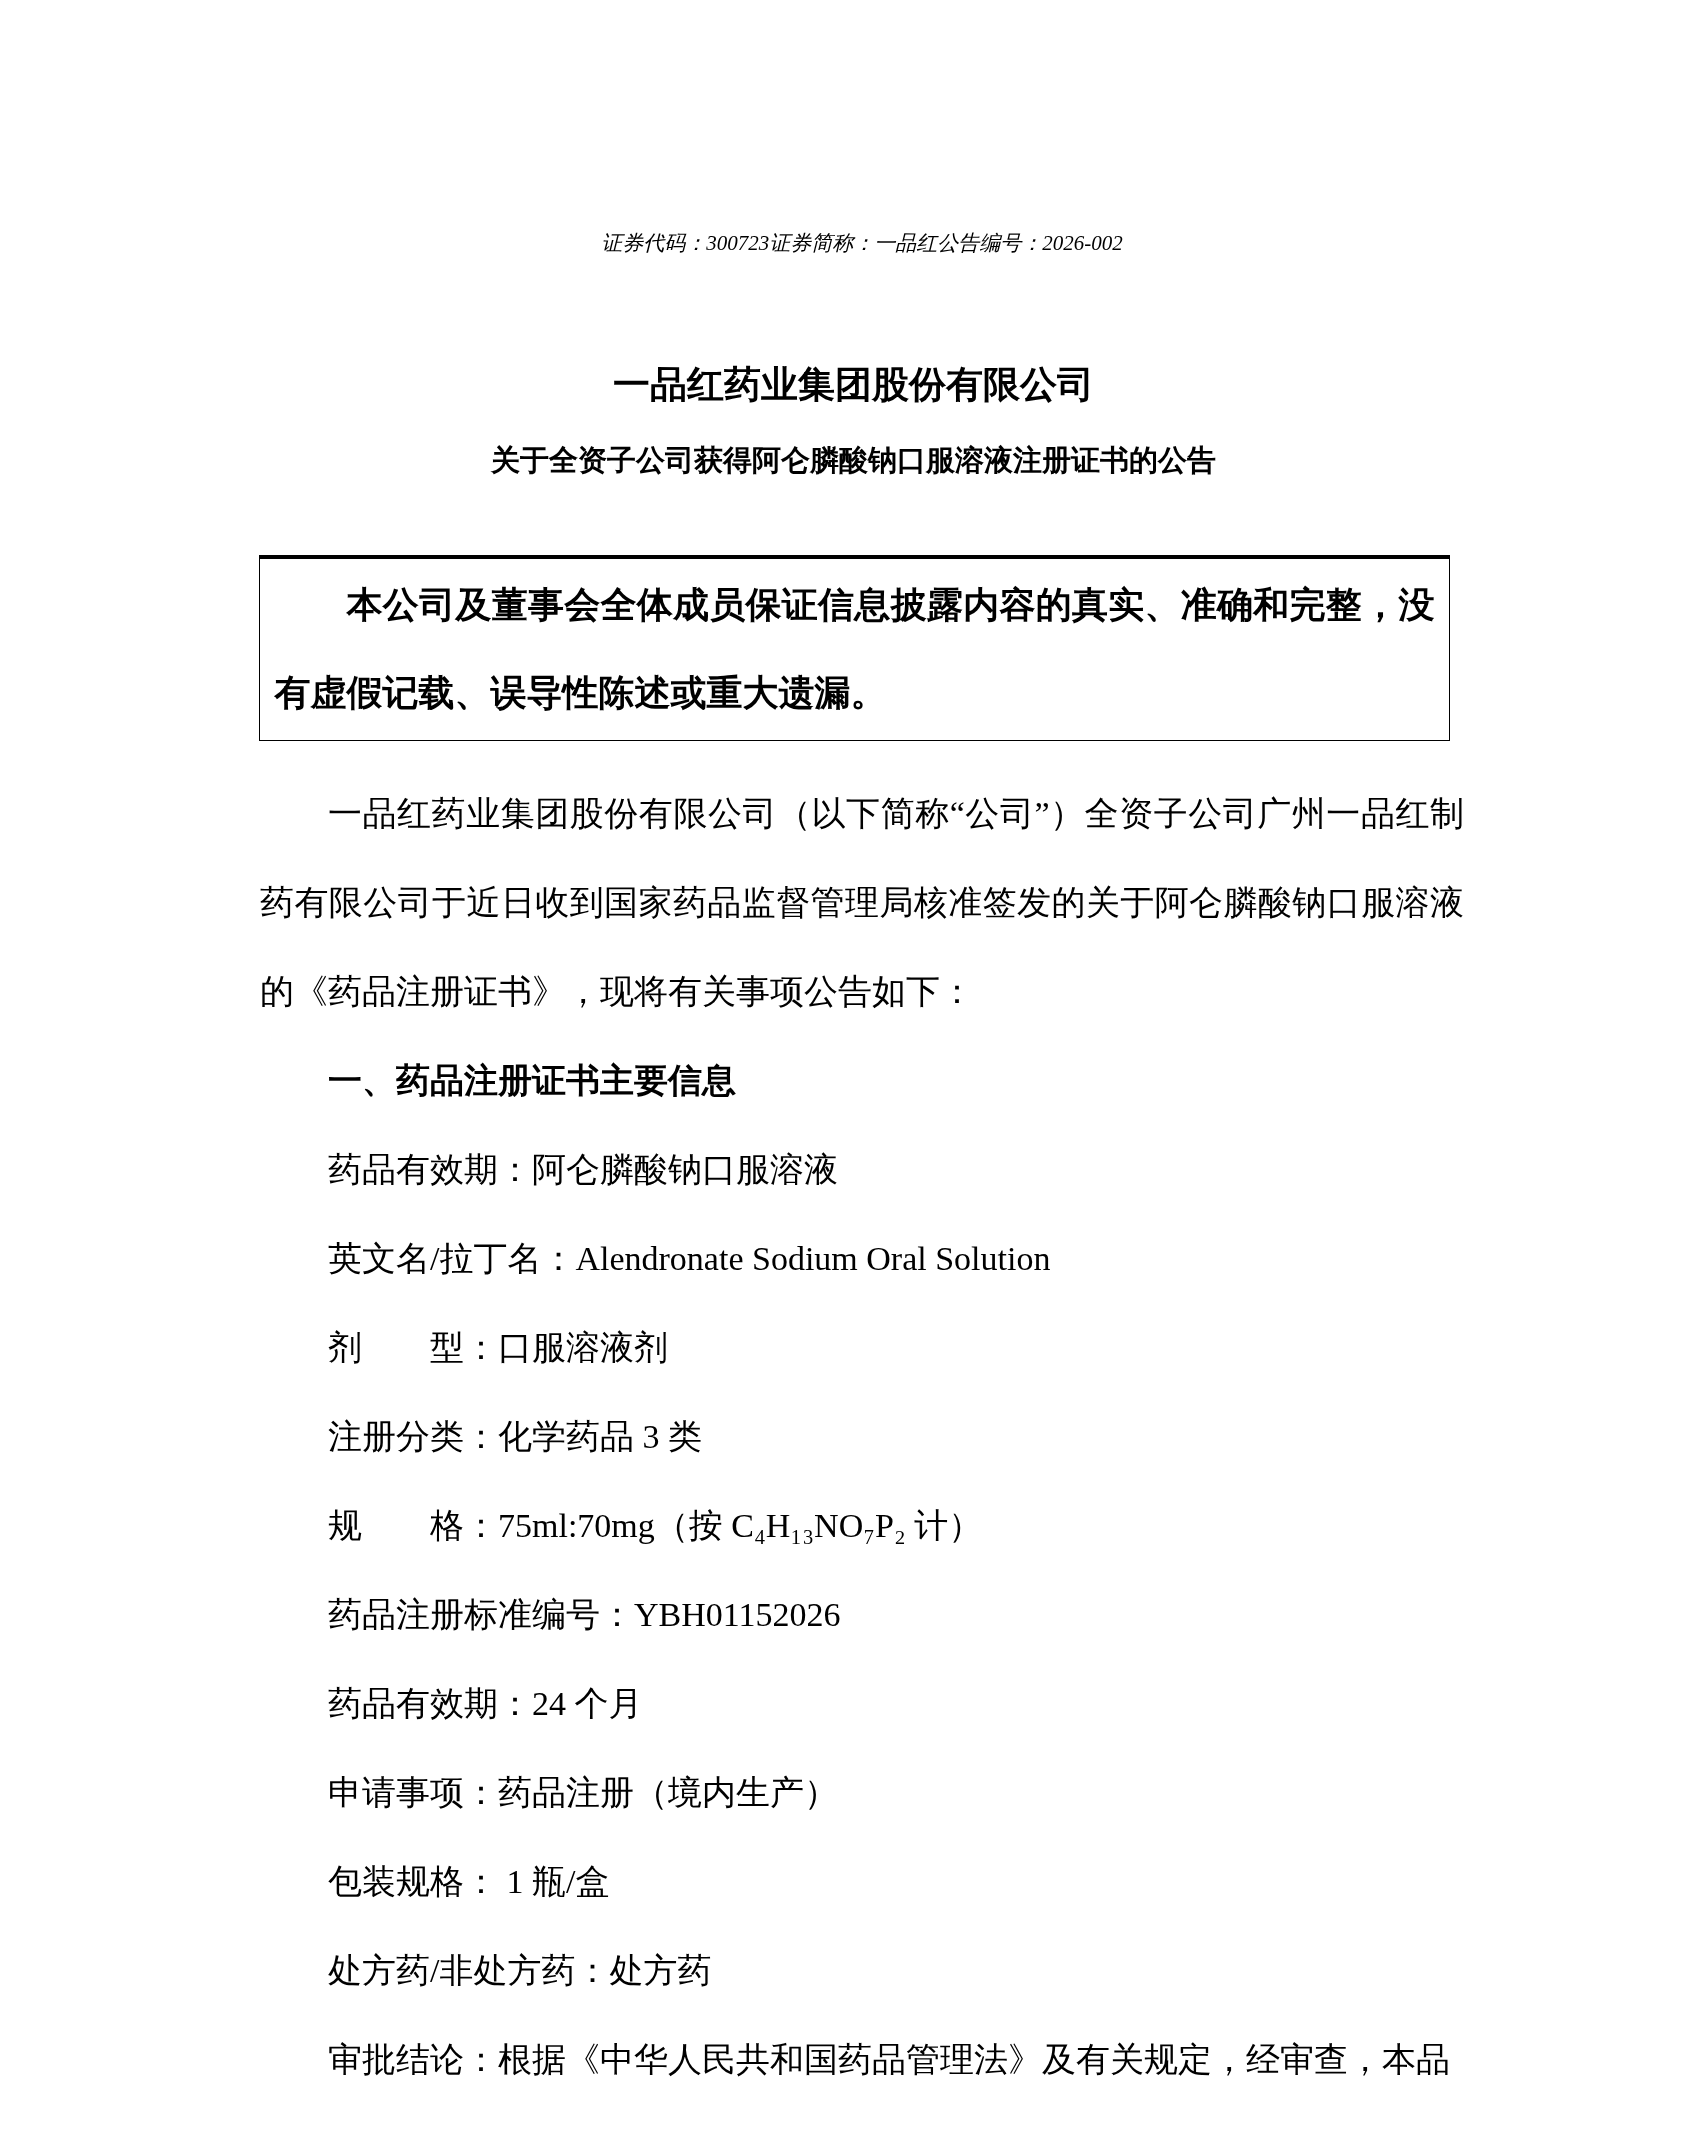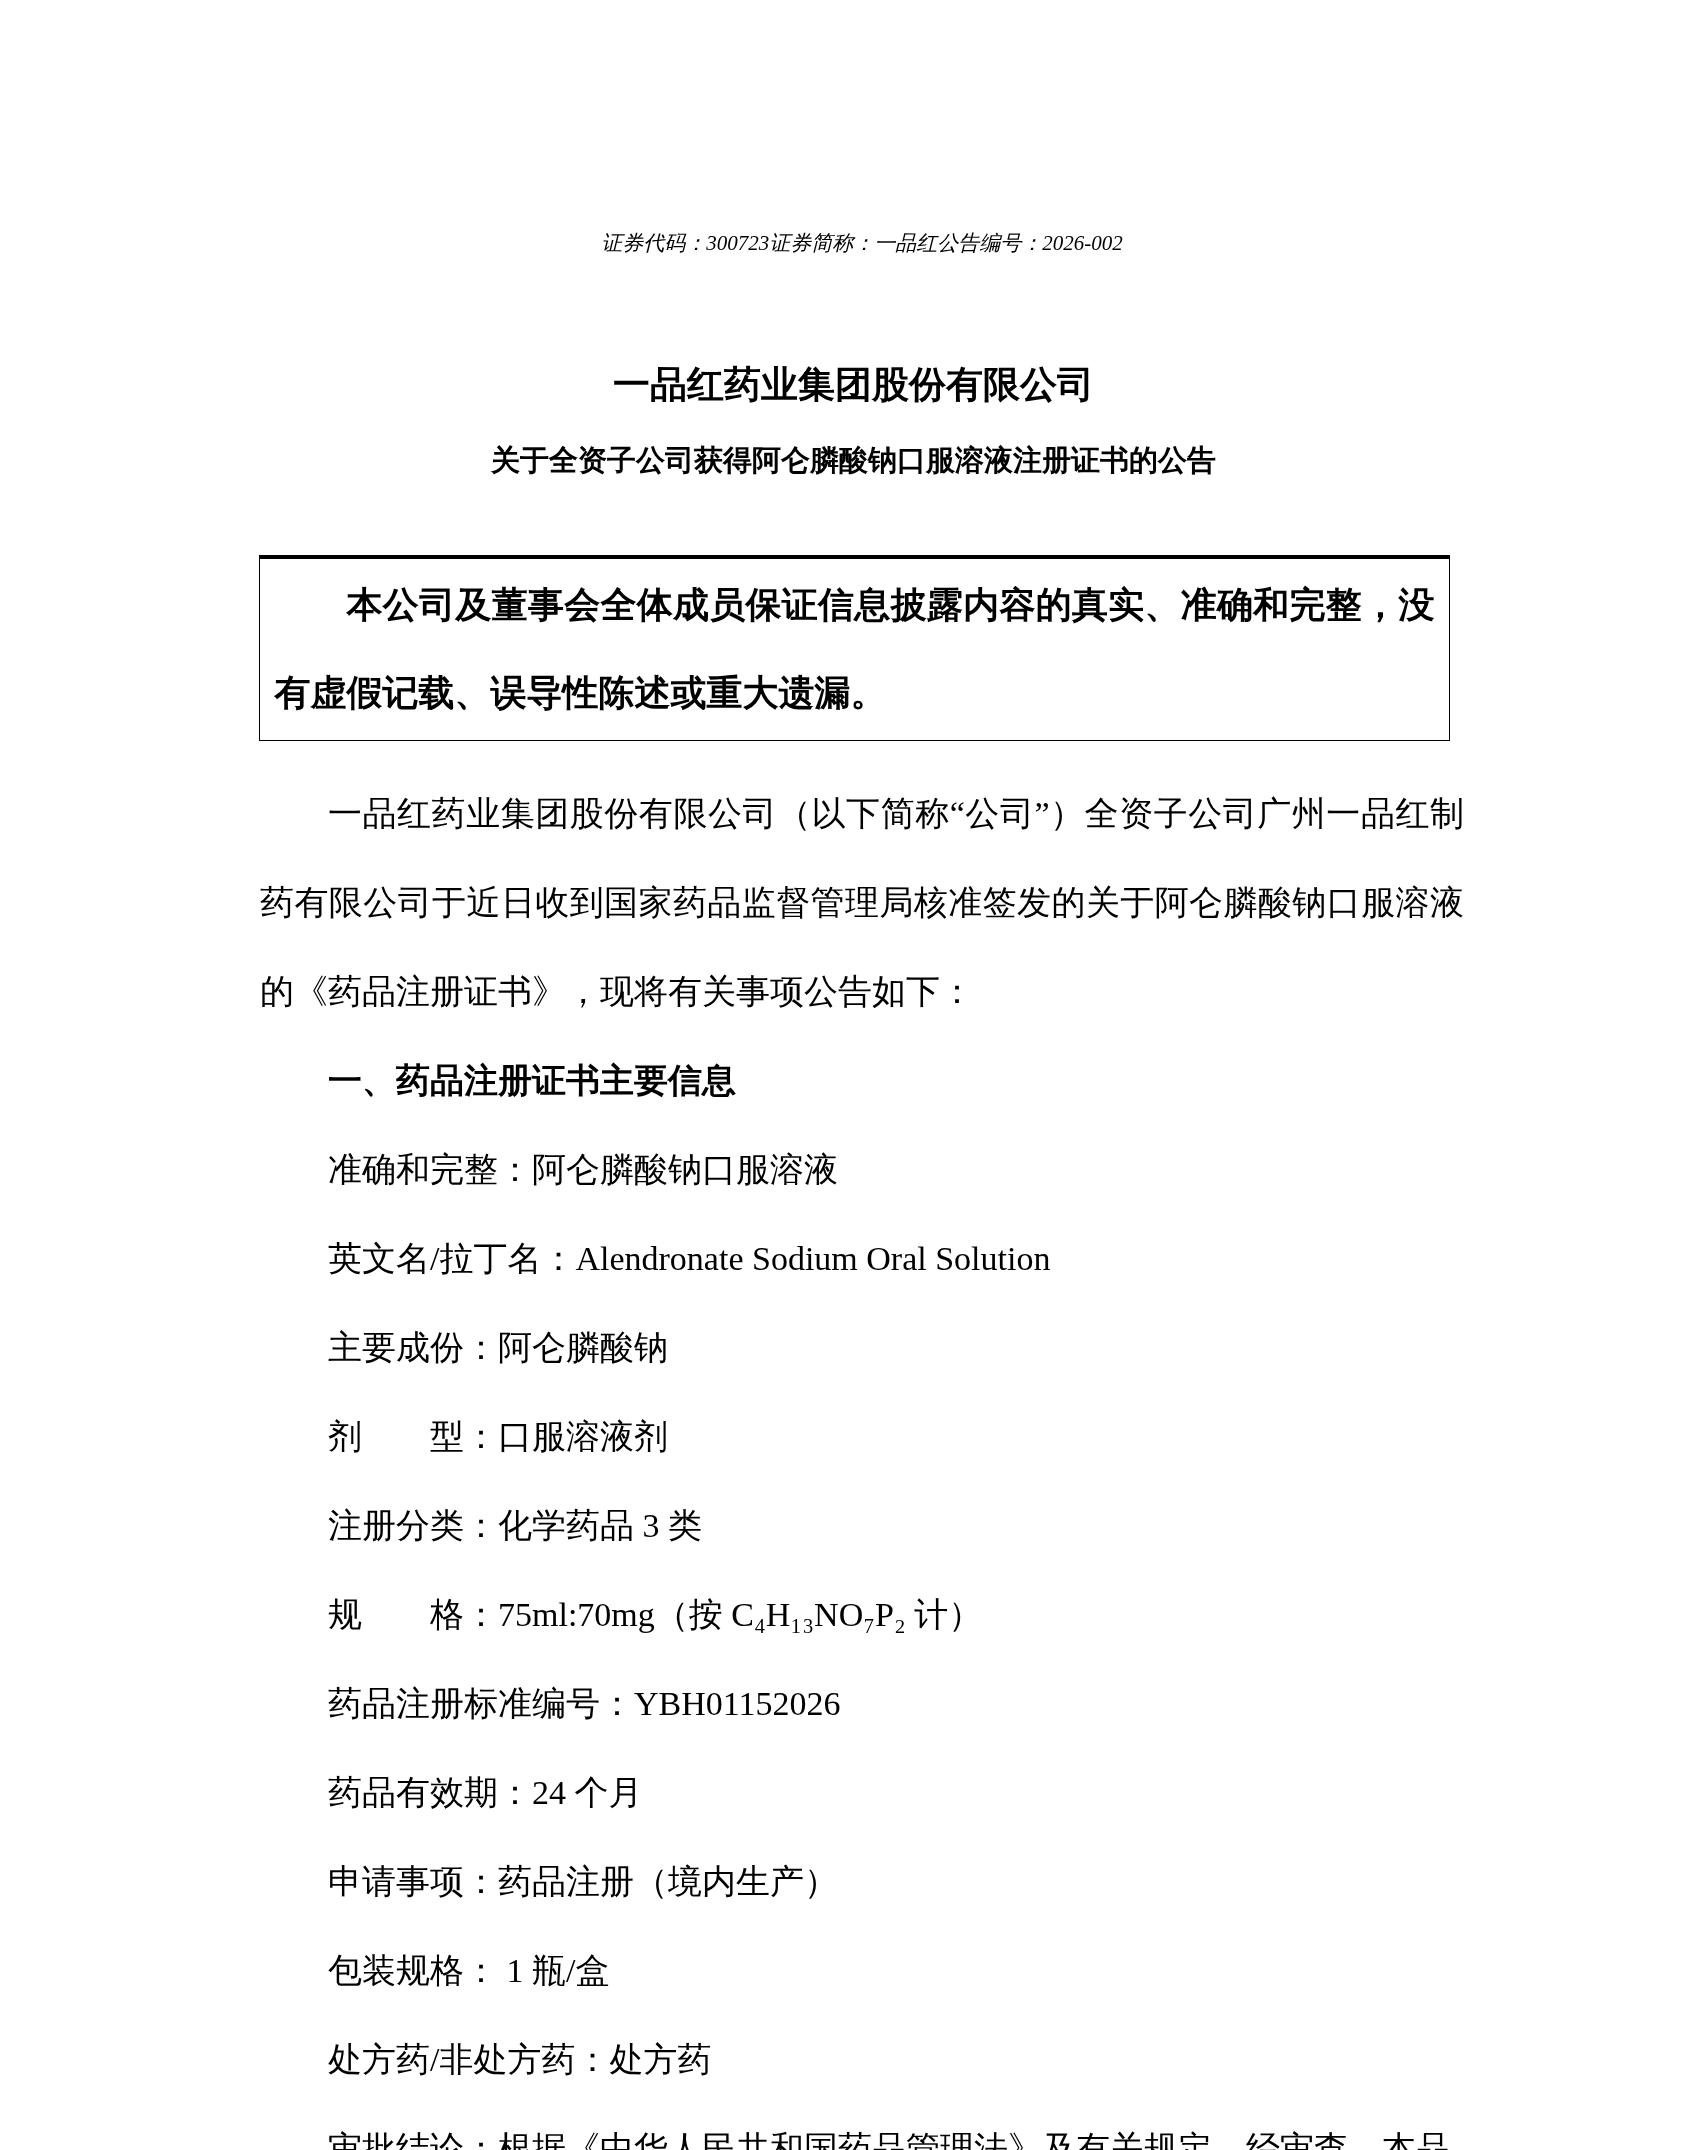--- a/index.html
+++ b/index.html
@@ -84,25 +84,24 @@
 
   <div class="declaration-box">
     <p>本公司及董事会全体成员保证信息披露内容的真实、准确和完整，没有虚假记载、误导性陈述或重大遗漏。</p>
   </div>
 
   <div class="body-block">
     <p class="para">一品红药业集团股份有限公司（以下简称“公司”）全资子公司广州一品红制药有限公司于近日收到国家药品监督管理局核准签发的关于阿仑膦酸钠口服溶液的《药品注册证书》，现将有关事项公告如下：</p>
     <p class="para heading">一、药品注册证书主要信息</p>
     <div>
 
-        <p class="para">准确和完整：阿仑膦酸钠口服溶液</p>
+        <p class="para">药品有效期：阿仑膦酸钠口服溶液</p>
 
         <p class="para">英文名/拉丁名：Alendronate Sodium Oral Solution</p>
 
-        <p class="para">主要成份：阿仑膦酸钠</p>
 
         <p class="para">剂　　型：口服溶液剂</p>
 
         <p class="para">注册分类：化学药品 3 类</p>
 
         <p class="para">规　　格：75ml:70mg（按 C₄H₁₃NO₇P₂ 计）</p>
 
         <p class="para">药品注册标准编号：YBH01152026</p>
 
         <p class="para">药品有效期：24 个月</p>

